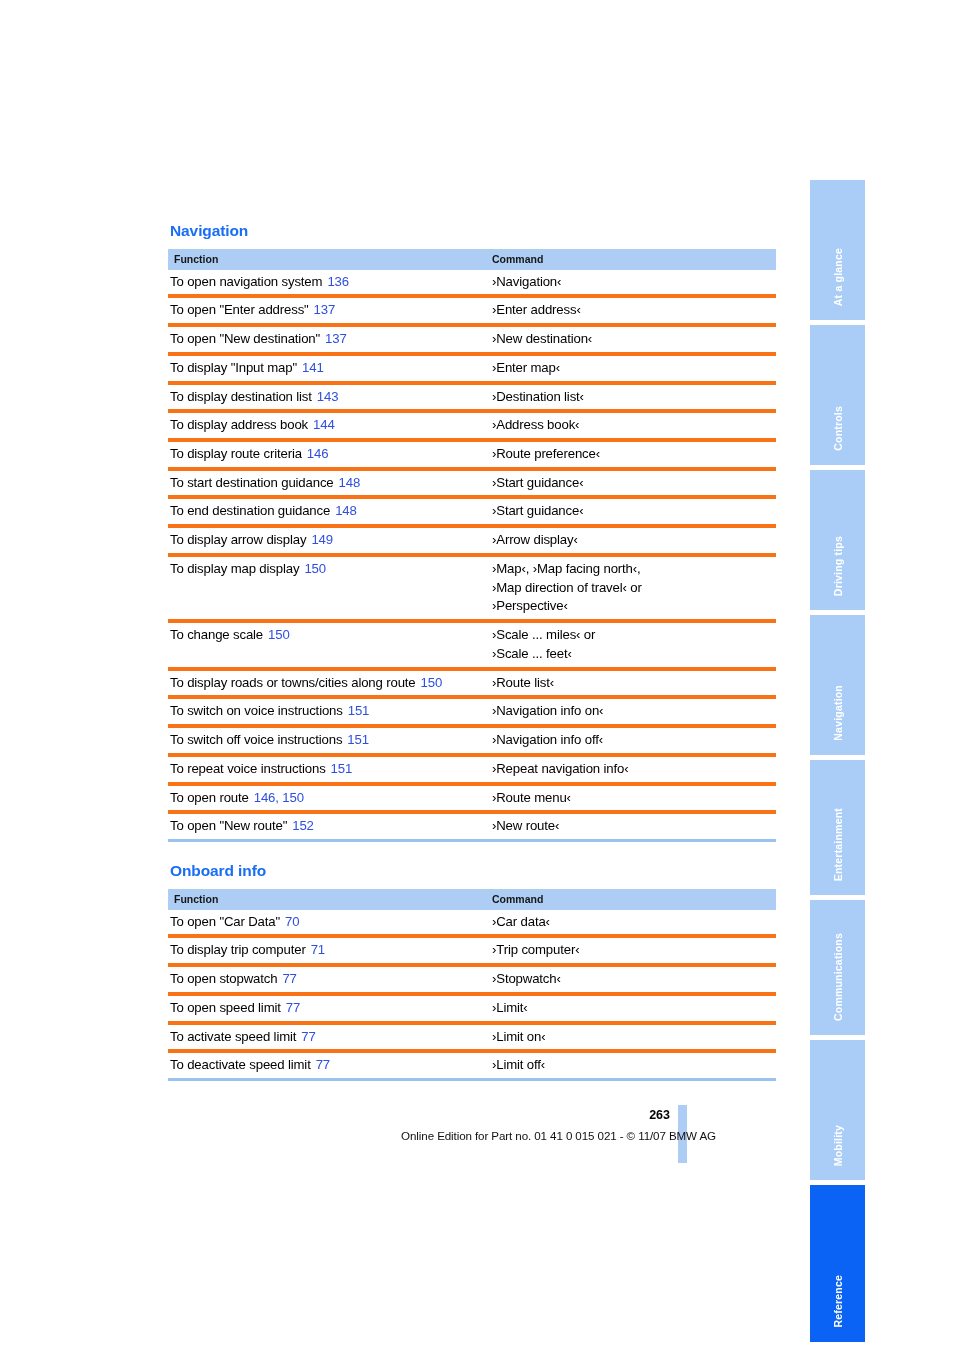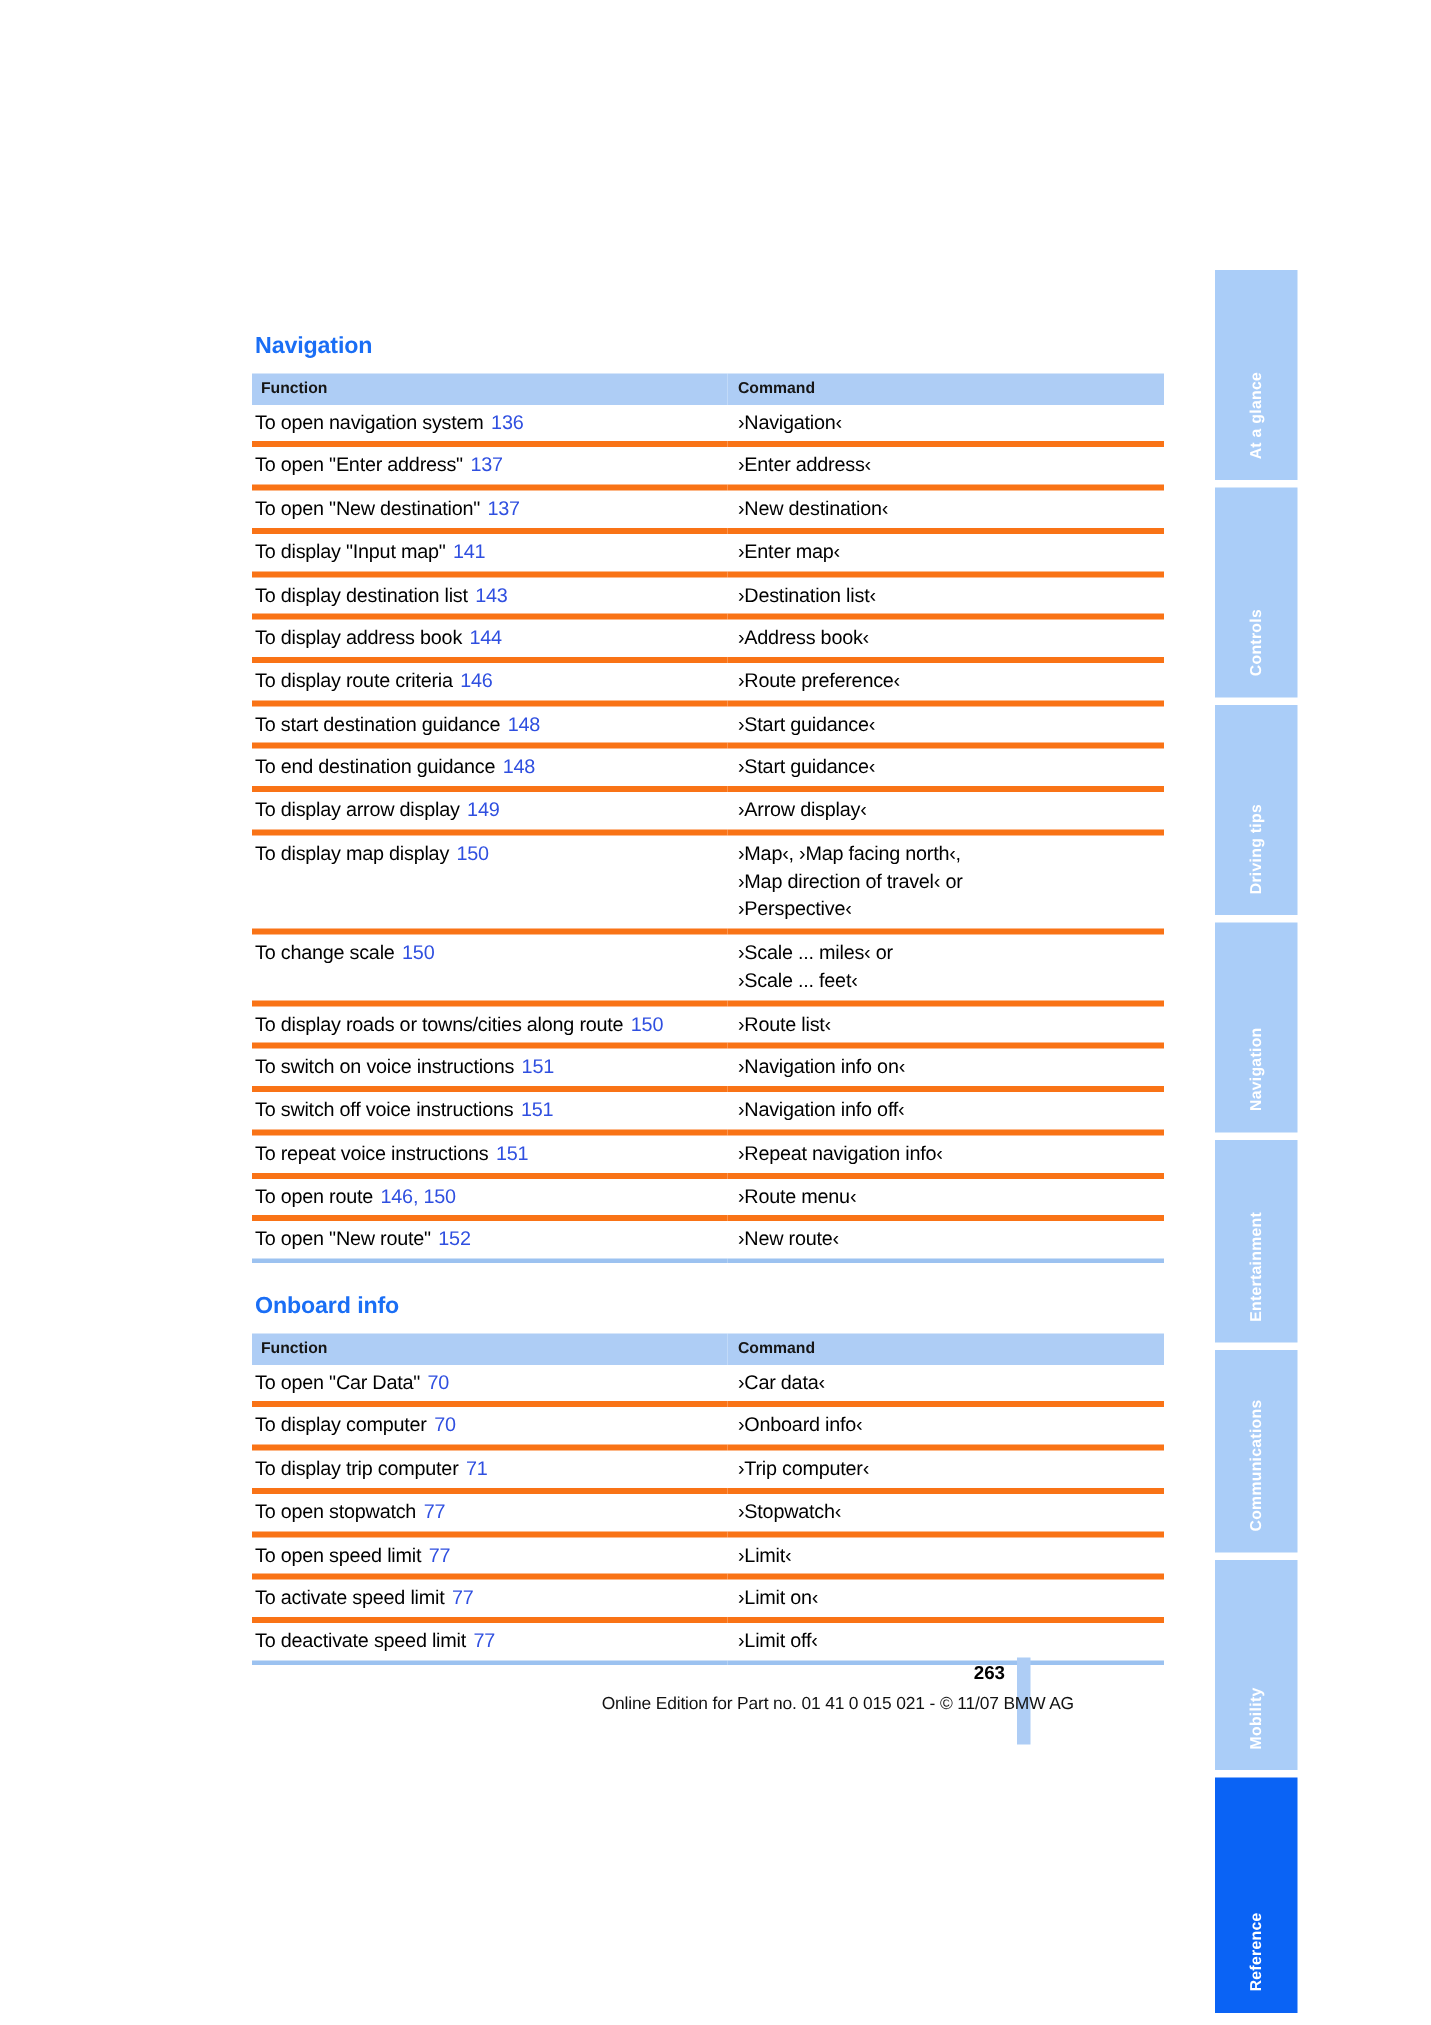--- a/index.html
+++ b/index.html
@@ -247,24 +247,20 @@
           <th>Function</th>
           <th class="th-cmd">Command</th>
         </tr>
       </thead>
       <tbody>
         <tr>
           <td class="td-func"><span>To open "Car Data"</span><span class="pg-gap"></span><span class="pg">70</span></td>
           <td class="td-cmd">›Car data‹</td>
         </tr>
         <tr>
-          <td class="td-func"><span>To display computer</span><span class="pg-gap"></span><span class="pg">70</span></td>
-          <td class="td-cmd">›Onboard info‹</td>
-        </tr>
-        <tr>
           <td class="td-func"><span>To display trip computer</span><span class="pg-gap"></span><span class="pg">71</span></td>
           <td class="td-cmd">›Trip computer‹</td>
         </tr>
         <tr>
           <td class="td-func"><span>To open stopwatch</span><span class="pg-gap"></span><span class="pg">77</span></td>
           <td class="td-cmd">›Stopwatch‹</td>
         </tr>
         <tr>
           <td class="td-func"><span>To open speed limit</span><span class="pg-gap"></span><span class="pg">77</span></td>
           <td class="td-cmd">›Limit‹</td>

